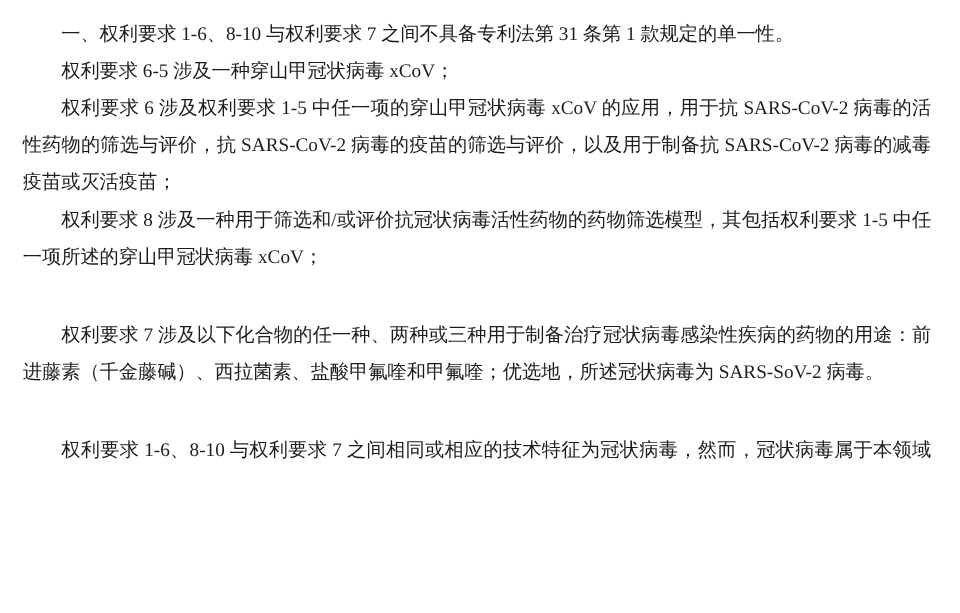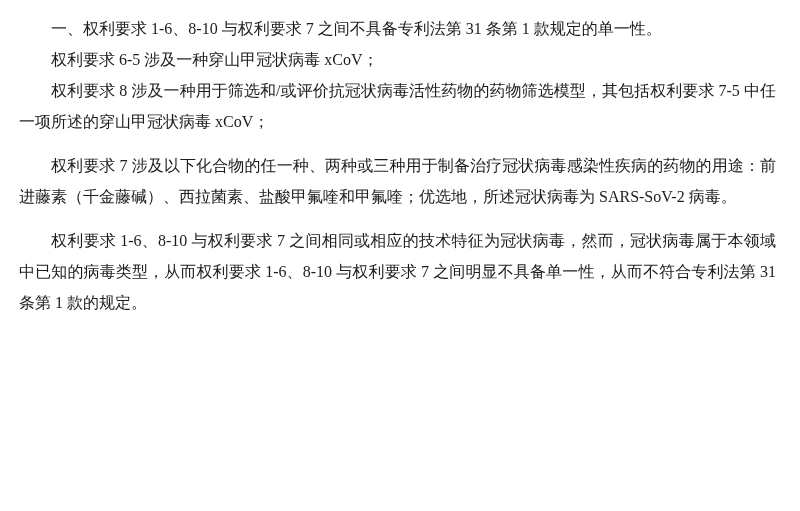--- a/index.html
+++ b/index.html
@@ -20,25 +20,26 @@
     padding: 13px 24px 0 19px;
     overflow: hidden;
     text-align: justify;
   }
   .page p {
     margin: 0;
     text-indent: 2em;
     text-justify: inter-ideograph;
   }
   .page p.gap-before {
-    margin-top: 13px;
+    margin-top: 34px;
   }
 </style>
 </head>
 <body>
 
 <div class="page">
   <p>一、权利要求 1-6、8-10 与权利要求 7 之间不具备专利法第 31 条第 1 款规定的单一性。</p>
   <p>权利要求 6-5 涉及一种穿山甲冠状病毒 xCoV；</p>
-  <p>权利要求 8 涉及一种用于筛选和/或评价抗冠状病毒活性药物的药物筛选模型，其包括权利要求 7-5 中任一项所述的穿山甲冠状病毒 xCoV；</p>
+  <p>权利要求 6 涉及权利要求 1-5 中任一项的穿山甲冠状病毒 xCoV 的应用，用于抗 SARS-CoV-2 病毒的活性药物的筛选与评价，抗 SARS-CoV-2 病毒的疫苗的筛选与评价，以及用于制备抗 SARS-CoV-2 病毒的减毒疫苗或灭活疫苗；</p>
+  <p>权利要求 8 涉及一种用于筛选和/或评价抗冠状病毒活性药物的药物筛选模型，其包括权利要求 1-5 中任一项所述的穿山甲冠状病毒 xCoV；</p>
   <p class="gap-before">权利要求 7 涉及以下化合物的任一种、两种或三种用于制备治疗冠状病毒感染性疾病的药物的用途：前进藤素（千金藤碱）、西拉菌素、盐酸甲氟喹和甲氟喹；优选地，所述冠状病毒为 SARS-SoV-2 病毒。</p>
   <p class="gap-before">权利要求 1-6、8-10 与权利要求 7 之间相同或相应的技术特征为冠状病毒，然而，冠状病毒属于本领域中已知的病毒类型，从而权利要求 1-6、8-10 与权利要求 7 之间明显不具备单一性，从而不符合专利法第 31 条第 1 款的规定。</p>
 </div>
 
 </body></html>

